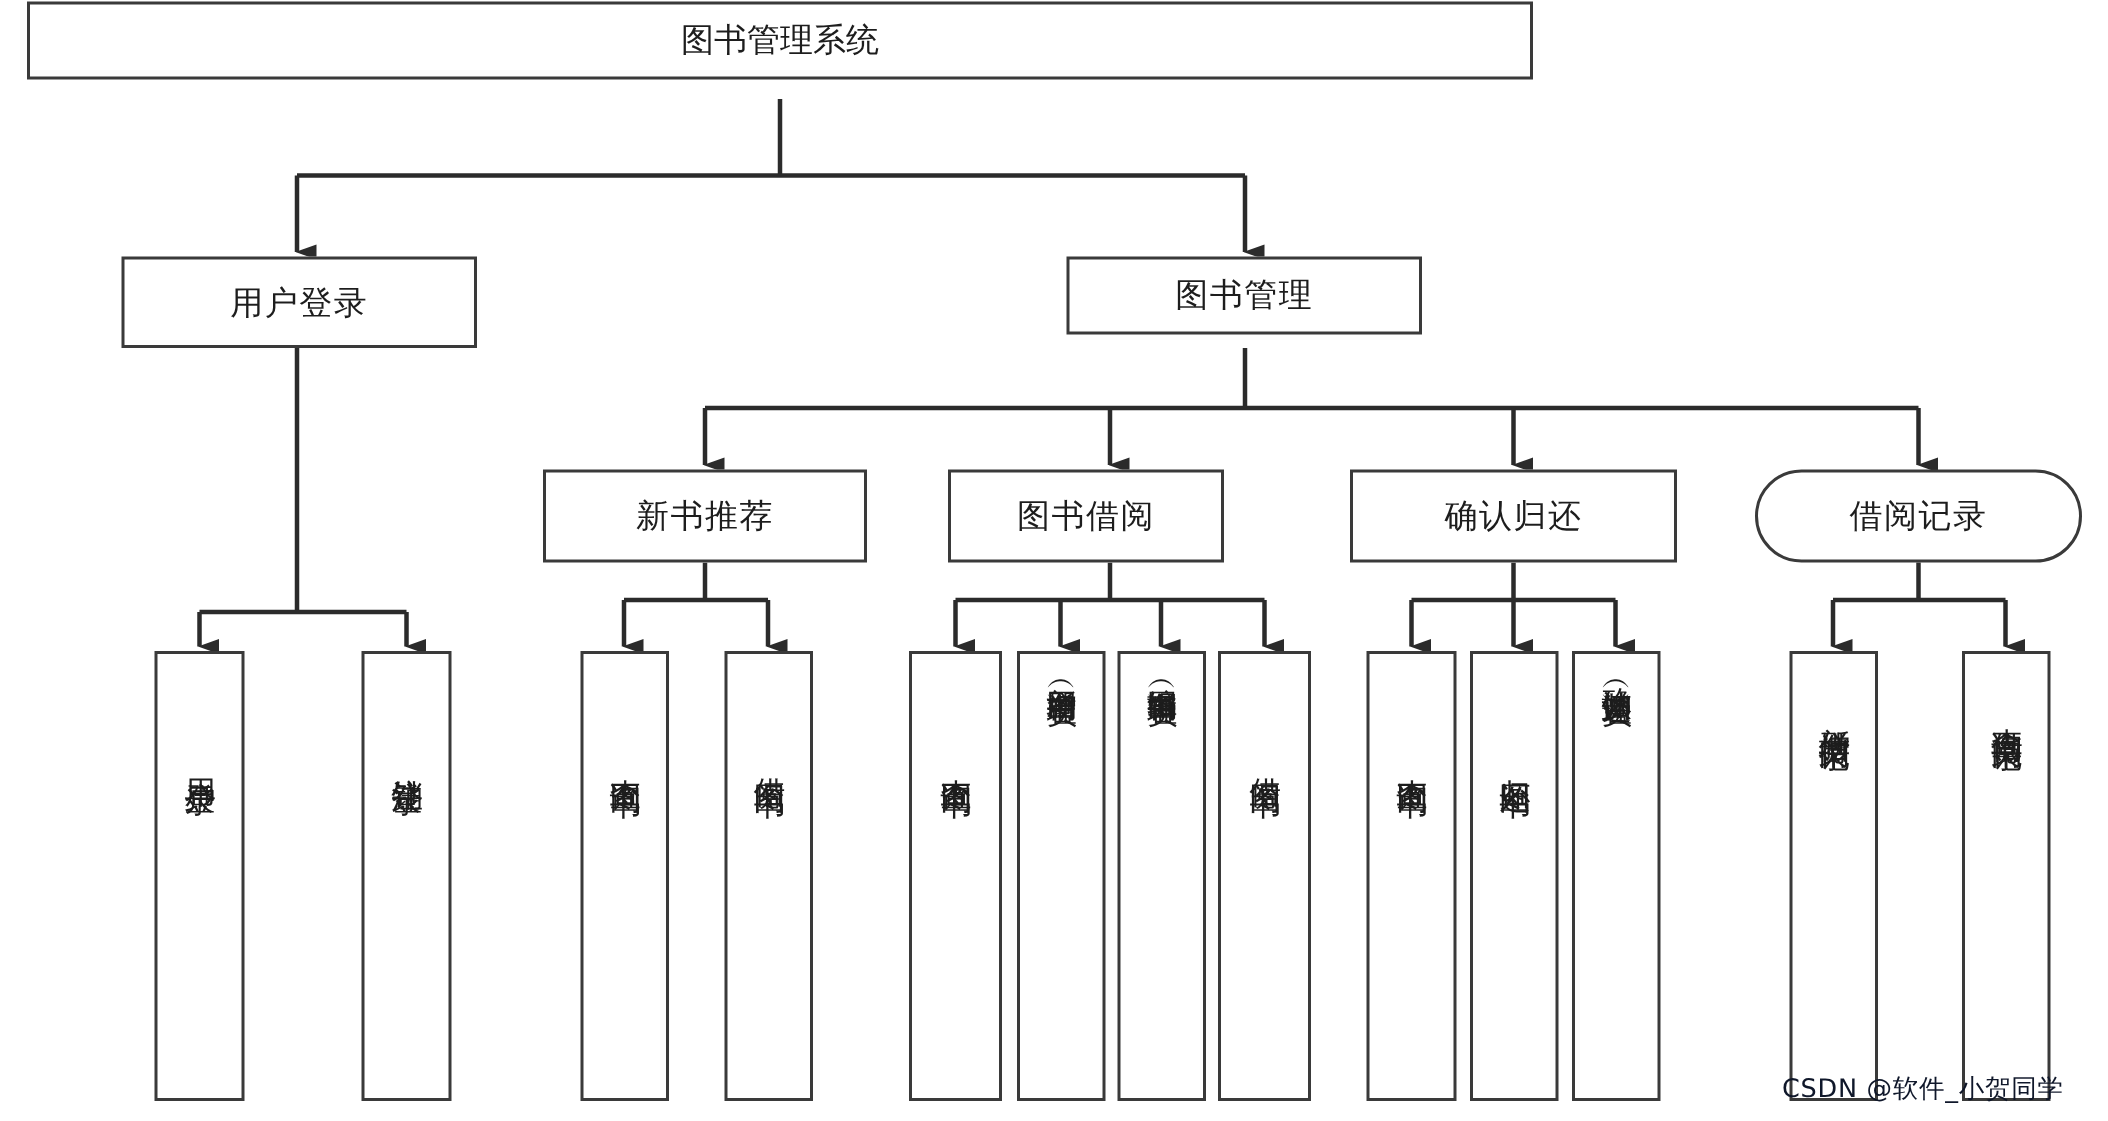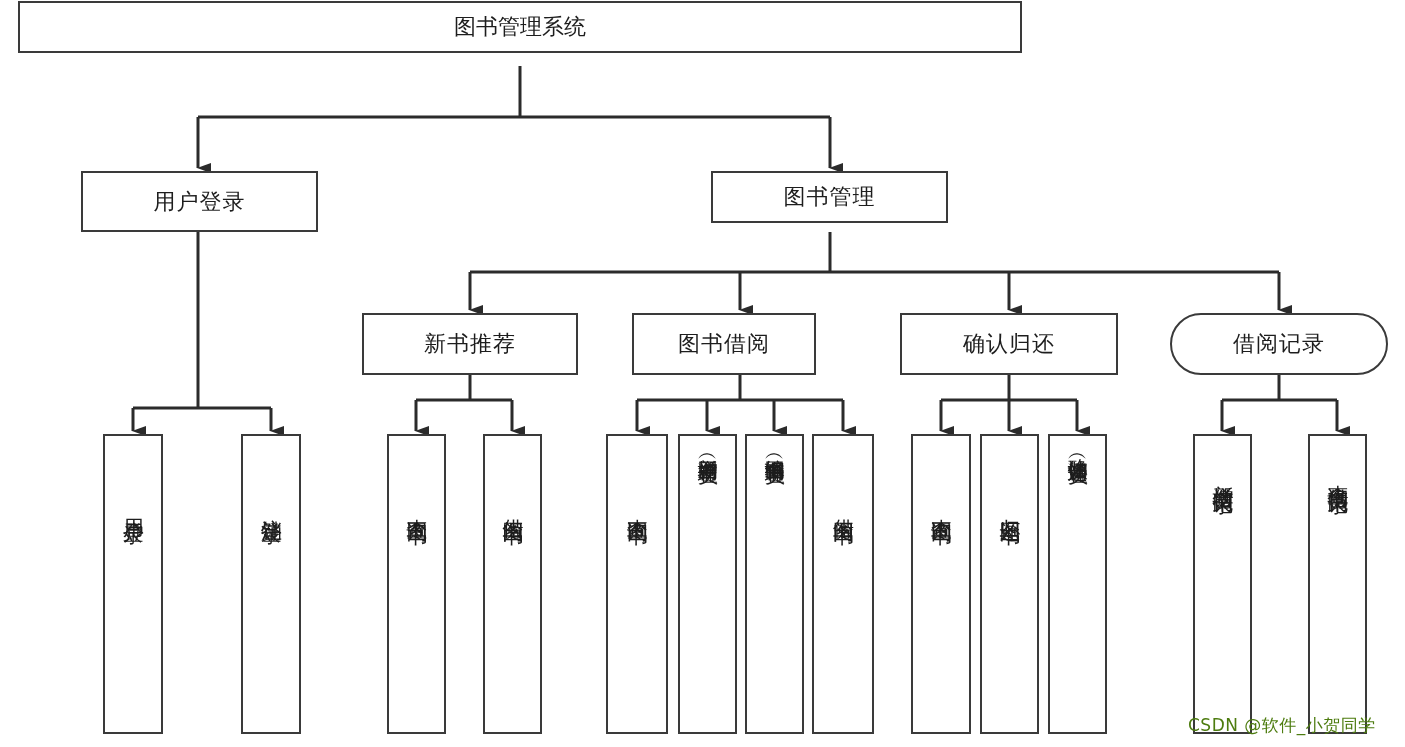--- a/index.html
+++ b/index.html
@@ -57,21 +57,21 @@
   }
   .vtext.tall {
     font-size: 20px;
     letter-spacing: 1px;
   }
   #watermark {
     position: absolute;
     left: 1188px;
     top: 714px;
     font-size: 17px;
-    color: #4d7c0f;
+    color: #0f172a;
     white-space: nowrap;
     letter-spacing: 0.5px;
   }
 </style>
 </head>
 <body>
 
 <div id="canvas">
 
   <svg id="edges" viewBox="0 0 1405 747">

